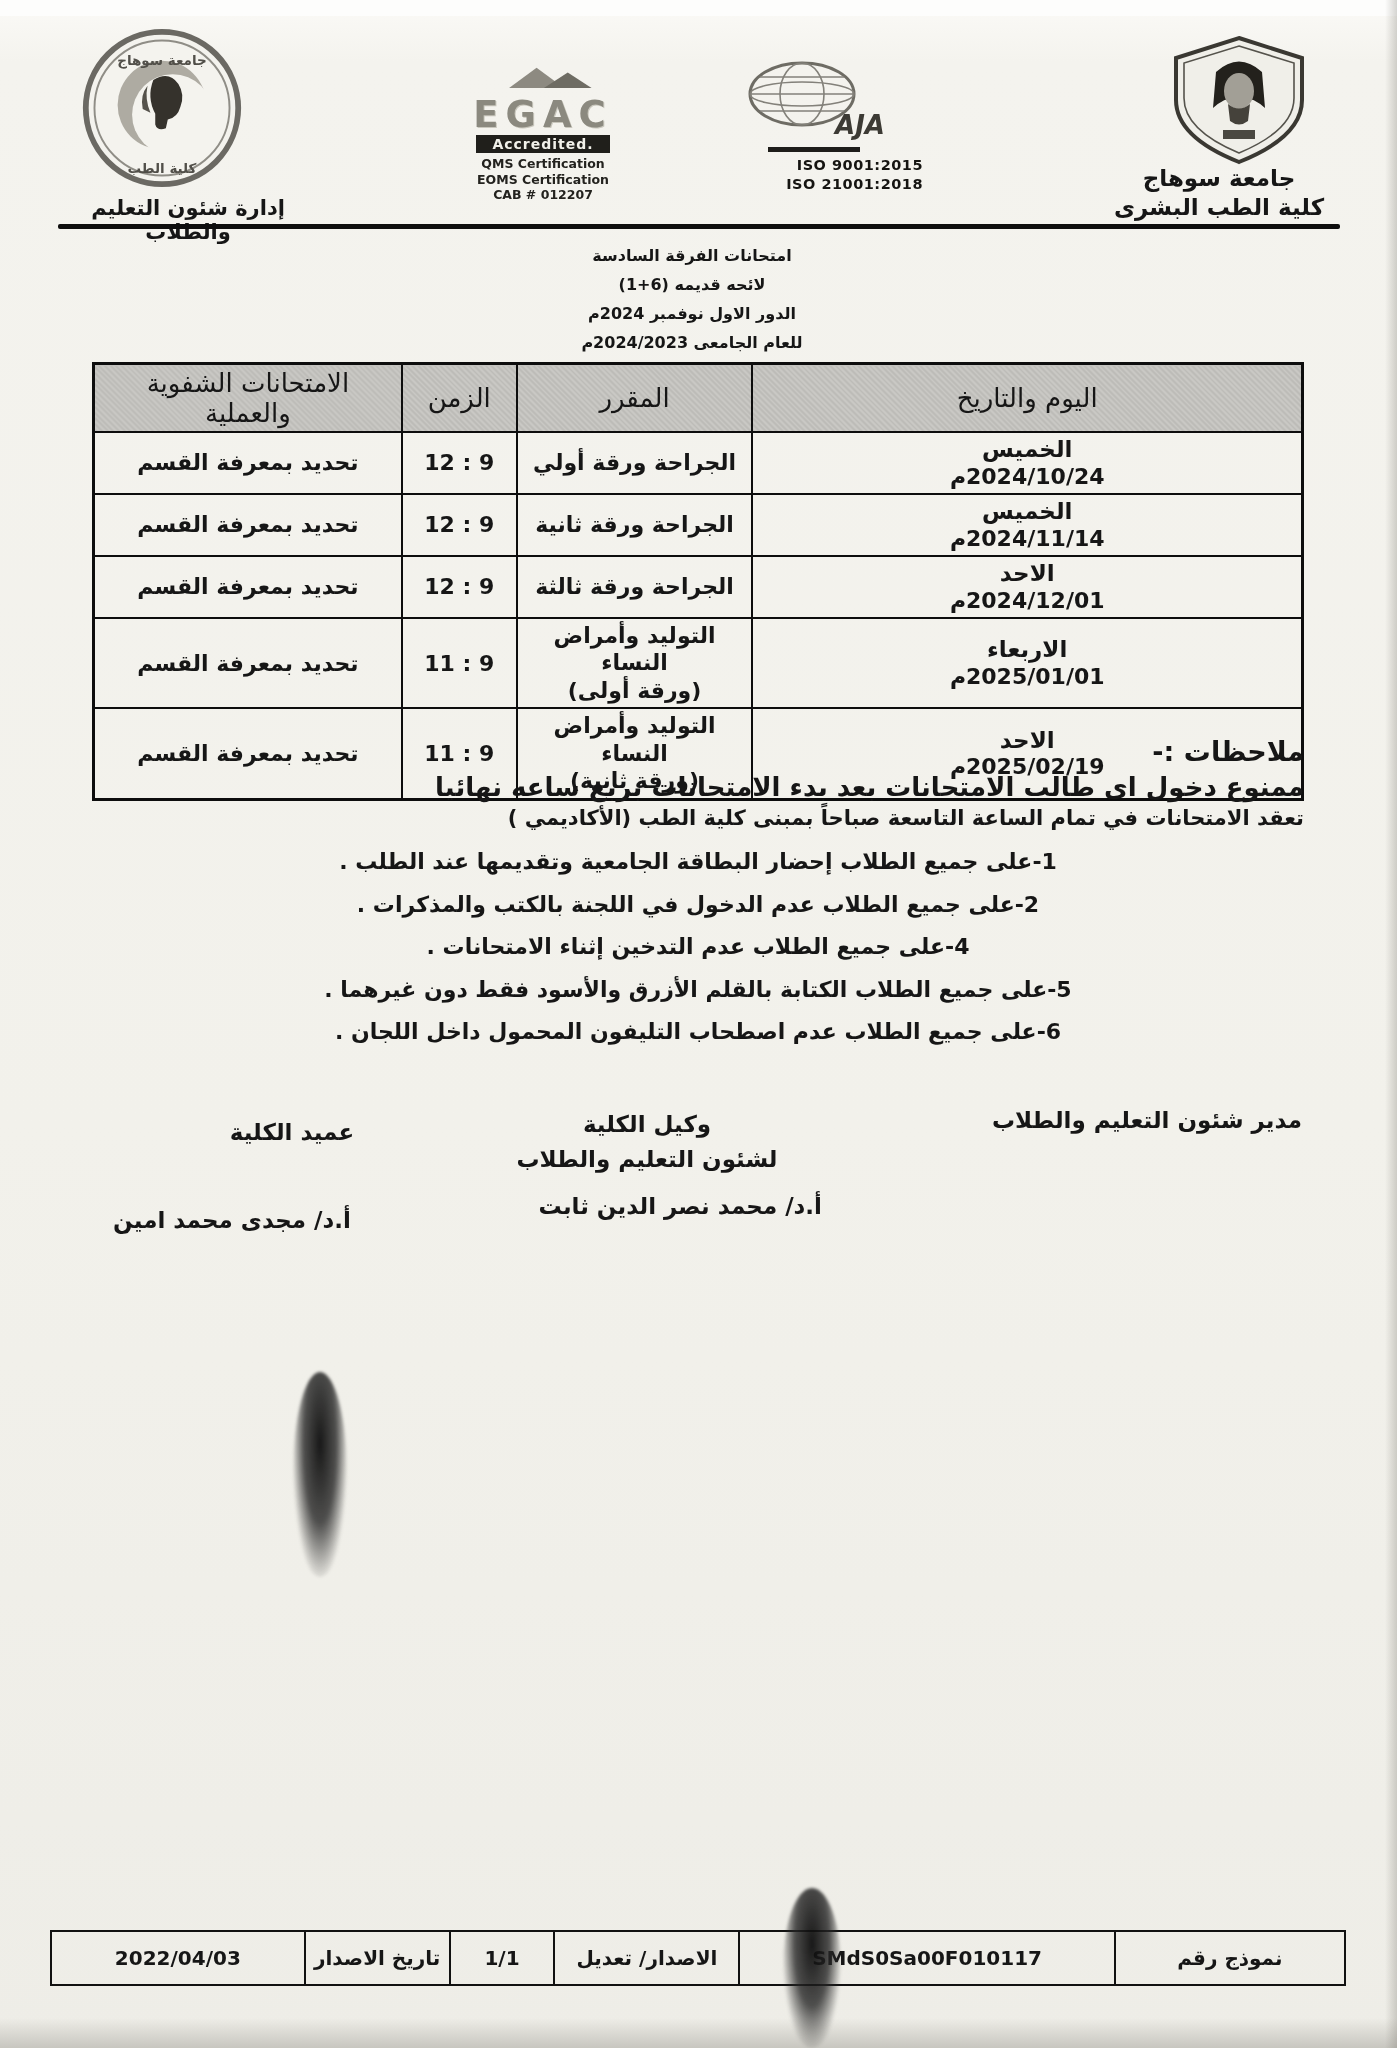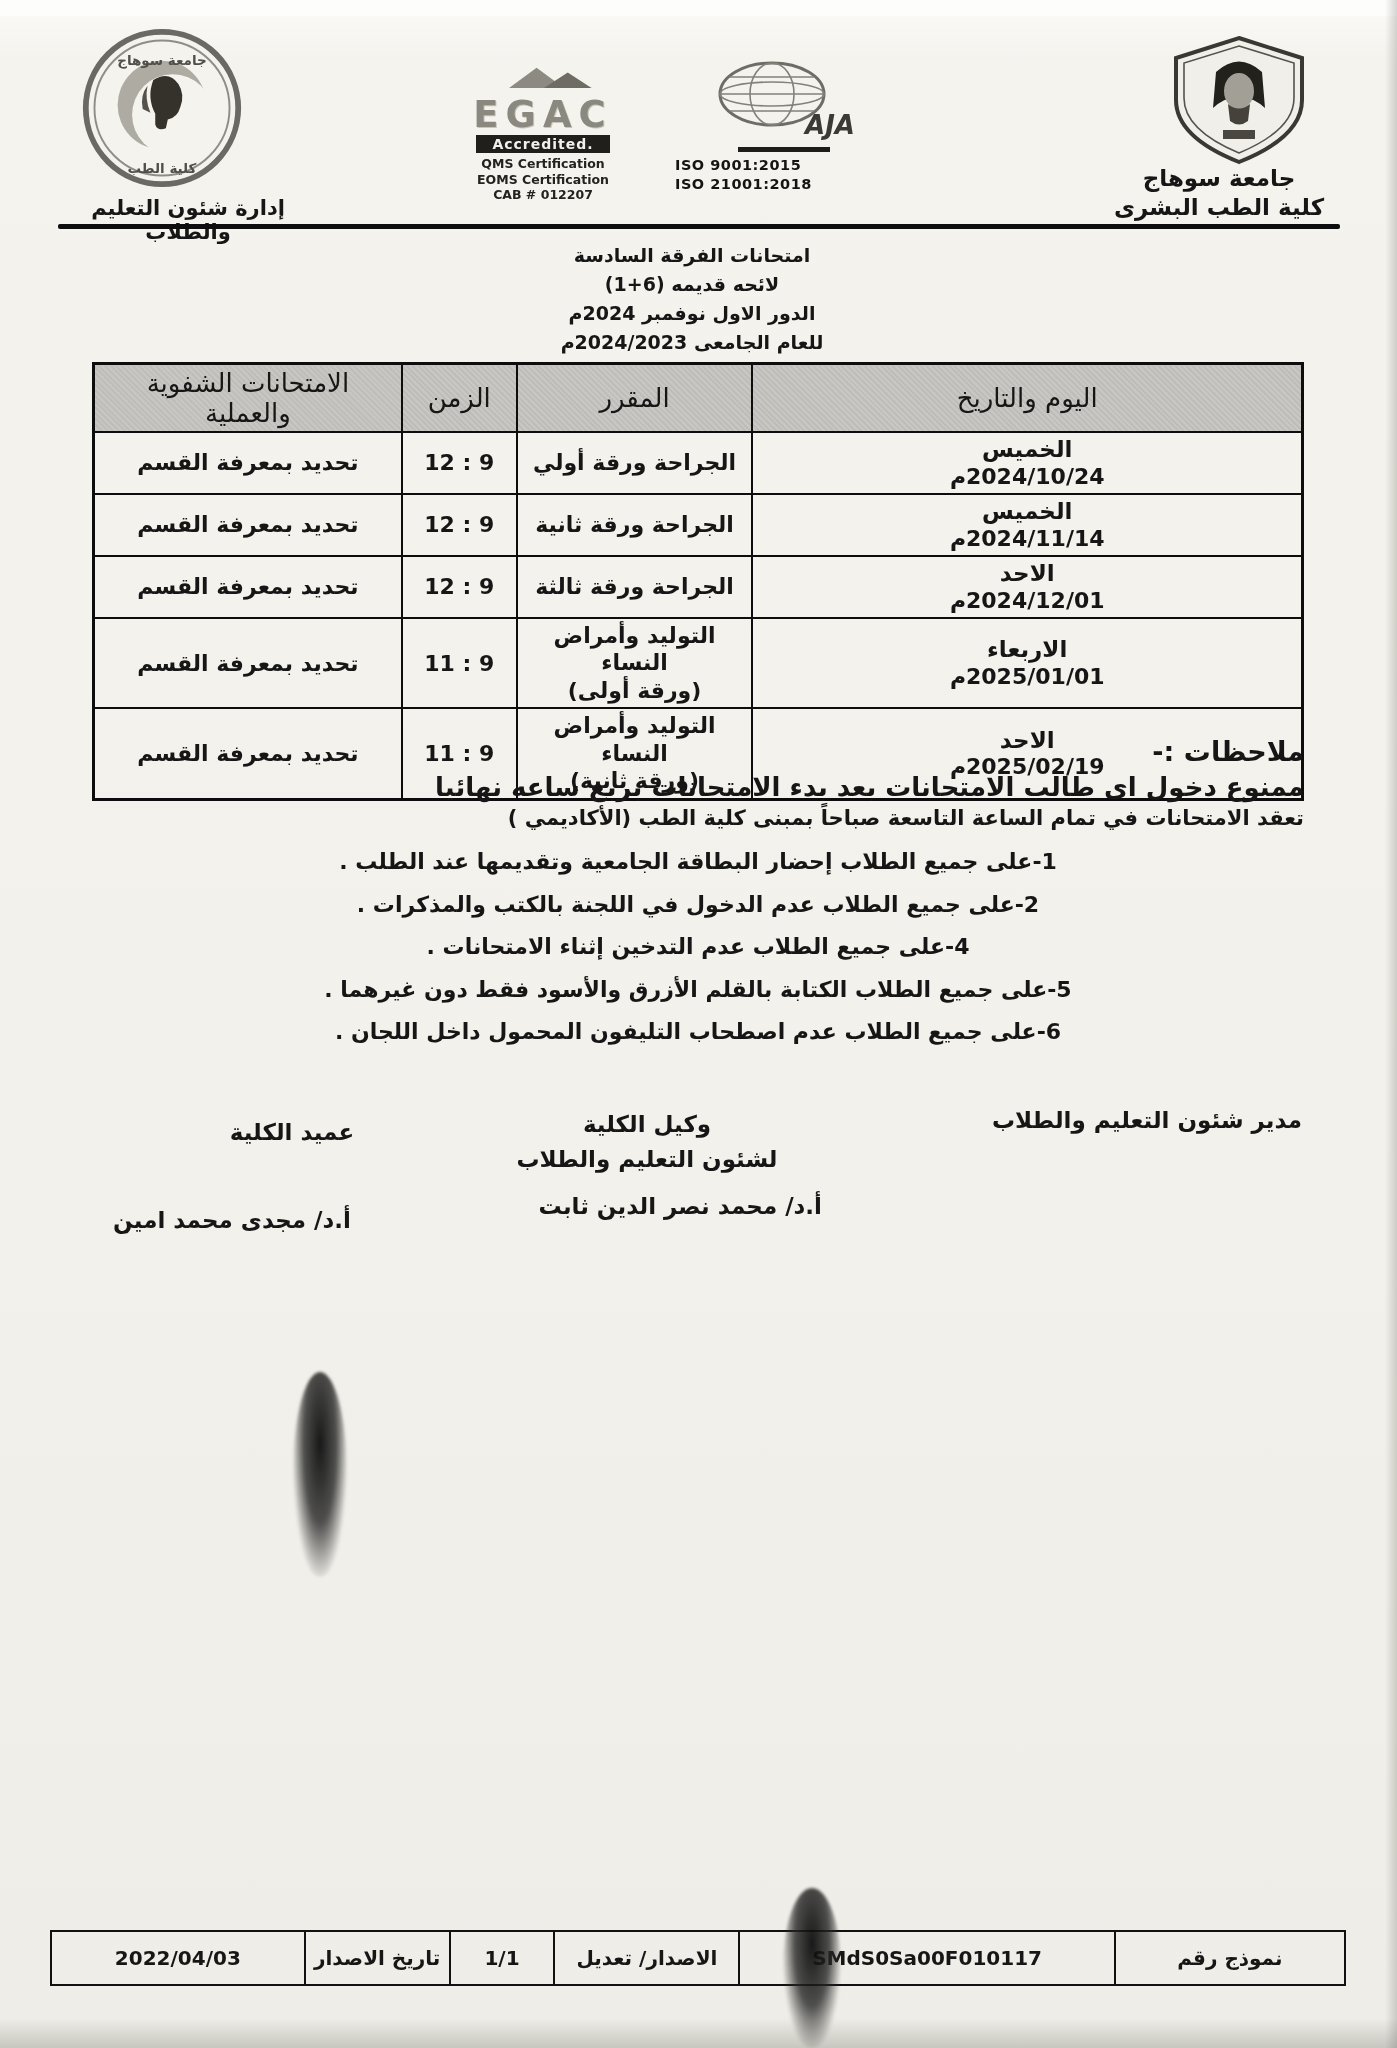--- a/index.html
+++ b/index.html
@@ -23,35 +23,35 @@
     font-size:21px; font-weight:bold; }
 
   .egac { position:absolute; left:432px; top:66px; width:222px; text-align:center; direction:ltr; }
   .egac-tri { display:block; margin:0 auto; width:190px; height:22px; }
   .egac-name { font-size:37px; font-weight:bold; letter-spacing:7px; color:#8b897f;
     line-height:1; text-shadow:1px 1px 0 #c9c7bd;margin-top:8px; }
   .egac-acc { display:inline-block; background:#201f1b; color:#f2f1ea; font-size:14px;
     font-weight:bold; padding:1px 16px; border-radius:0; margin:2px 0 3px; letter-spacing:1px; }
   .egac-line { font-size:12.5px; font-weight:bold; color:#23221e; line-height:1.25; }
 
-  .aja { position:absolute; left:675px; top:60px; width:218px; text-align:left; direction:ltr; }
+  .aja { position:absolute; left:705px; top:60px; width:218px; text-align:right; direction:ltr; }
   .aja svg { display:block; margin:0 auto; width:160px; height:86px; }
   .aja-bar { width:92px; height:5px; background:#1e1d1a; margin:1px auto 4px; }
   .aja-iso { font-size:14.5px; font-weight:bold; color:#151411; line-height:1.3; letter-spacing:.5px; }
 
   .shield { position:absolute; left:1168px; top:34px; width:142px; height:132px; }
   .org { position:absolute; left:1088px; top:164px; width:262px; text-align:center;
     font-size:23px; font-weight:bold; line-height:1.28; }
 
   .divider { position:absolute; left:58px; top:224px; width:1282px; height:5px;
     background:#0e0e0e; border-radius:2px; }
 
   
   .title { position:absolute; left:0; right:13px; top:241px; text-align:center;
-    font-size:19px; font-weight:bold; line-height:29px; }
+    font-size:16px; font-weight:bold; line-height:29px; }
 
   
   .exam-table { position:absolute; left:92px; top:362px; width:1212px;
     border-collapse:collapse; table-layout:fixed; border:3px solid #0d0d0d; }
   .exam-table th, .exam-table td { border:2.5px solid #0d0d0d; text-align:center;
     vertical-align:middle; padding:3px 6px; }
   .exam-table thead th { height:62px; font-size:26px; font-weight:normal;
     background-color:#c7c6c2;
     background-image:repeating-linear-gradient(45deg, rgba(0,0,0,.05) 0 2px, rgba(255,255,255,.04) 2px 4px); }
   .exam-table td { font-size:22px; font-weight:bold; }

